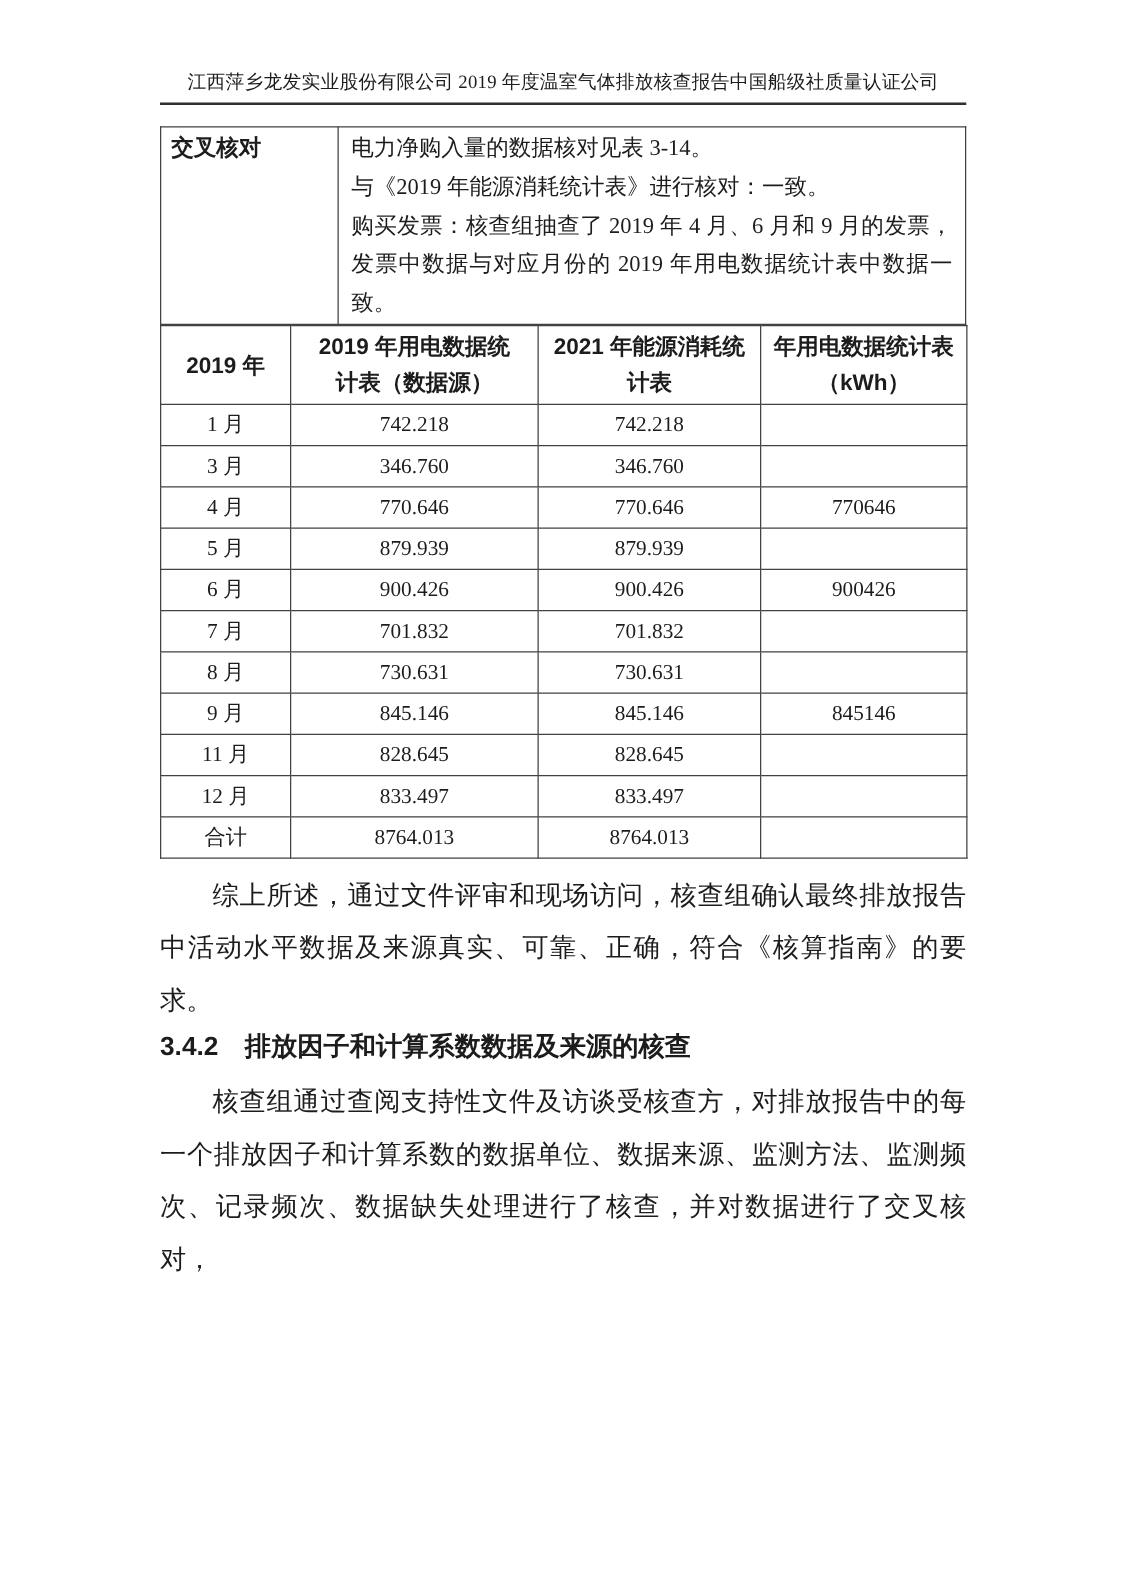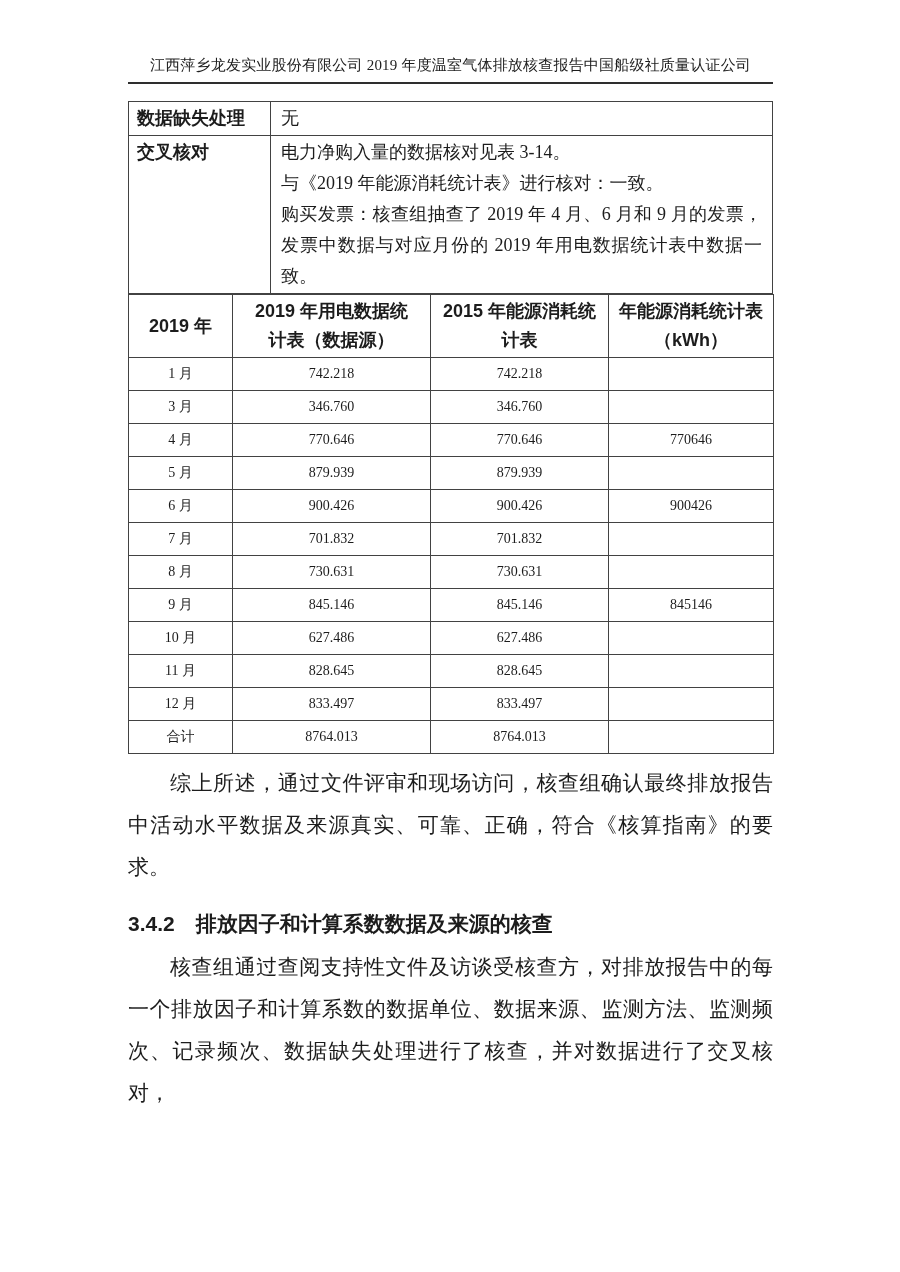--- a/index.html
+++ b/index.html
@@ -69,59 +69,53 @@
     font-weight: bold;
     font-family: "Liberation Sans", "DejaVu Sans", sans-serif;
     line-height: 29px;
     padding: 2px 0;
   }
   table.data th.c1 { padding: 2px 4px; margin-left: 20px; }
   table.data th.c2 { padding: 2px 16px; }
   table.data th.c3 { padding: 2px 10px; }
   table.data th.c4 { padding: 2px 8px; }
   table.data td {
-    font-size: 14px;
+    font-size: 17px;
     height: 33px;
     line-height: 20px;
   }
   col.c1 { width: 104px; }
   col.c2 { width: 198px; }
   col.c3 { width: 178px; }
   col.c4 { width: 165px; }
   
   .para {
     font-size: 21px;
     line-height: 2;
     text-align: justify;
     text-indent: 2em;
     margin-top: 8px;
   }
   .section-heading {
     font-size: 21px;
     font-weight: bold;
     font-family: "Liberation Sans", "DejaVu Sans", sans-serif;
-    margin-top: 21px;
+    margin-top: 2px;
     line-height: 1.4;
   }
 </style>
 </head>
 <body>
 
 <div class="page">
 
   <div class="doc-header">江西萍乡龙发实业股份有限公司 2019 年度温室气体排放核查报告中国船级社质量认证公司</div>
 
   <table class="review">
     <tbody>
-      <tr>
-        <td class="rlabel">数据缺失处理</td>
-        <td class="rcontent">
-          <p>无</p>
-        </td>
-      </tr>
       <tr>
         <td class="rlabel">交叉核对</td>
         <td class="rcontent">
           <p>电力净购入量的数据核对见表 3-14。</p>
           <p>与《2019 年能源消耗统计表》进行核对：一致。</p>
           <p>购买发票：核查组抽查了 2019 年 4 月、6 月和 9 月的发票，发票中数据与对应月份的 2019 年用电数据统计表中数据一致。</p>
         </td>
       </tr>
     </tbody>
   </table>
@@ -131,22 +125,22 @@
     <colgroup>
       <col class="c1">
         <col class="c2">
         <col class="c3">
         <col class="c4">
     </colgroup>
     <thead>
       <tr>
         <th class="c1">2019 年</th>
         <th class="c2">2019 年用电数据统计表（数据源）</th>
-        <th class="c3">2015 年能源消耗统计表</th>
-        <th class="c4">年能源消耗统计表（kWh）</th>
+        <th class="c3">2021 年能源消耗统计表</th>
+        <th class="c4">年用电数据统计表（kWh）</th>
       </tr>
     </thead>
     <tbody>
       <tr>
         <td>1 月</td>
         <td>742.218</td>
         <td>742.218</td>
         <td></td>
       </tr>
       <tr>
@@ -185,26 +179,20 @@
         <td>730.631</td>
         <td></td>
       </tr>
       <tr>
         <td>9 月</td>
         <td>845.146</td>
         <td>845.146</td>
         <td>845146</td>
       </tr>
       <tr>
-        <td>10 月</td>
-        <td>627.486</td>
-        <td>627.486</td>
-        <td></td>
-      </tr>
-      <tr>
         <td>11 月</td>
         <td>828.645</td>
         <td>828.645</td>
         <td></td>
       </tr>
       <tr>
         <td>12 月</td>
         <td>833.497</td>
         <td>833.497</td>
         <td></td>

